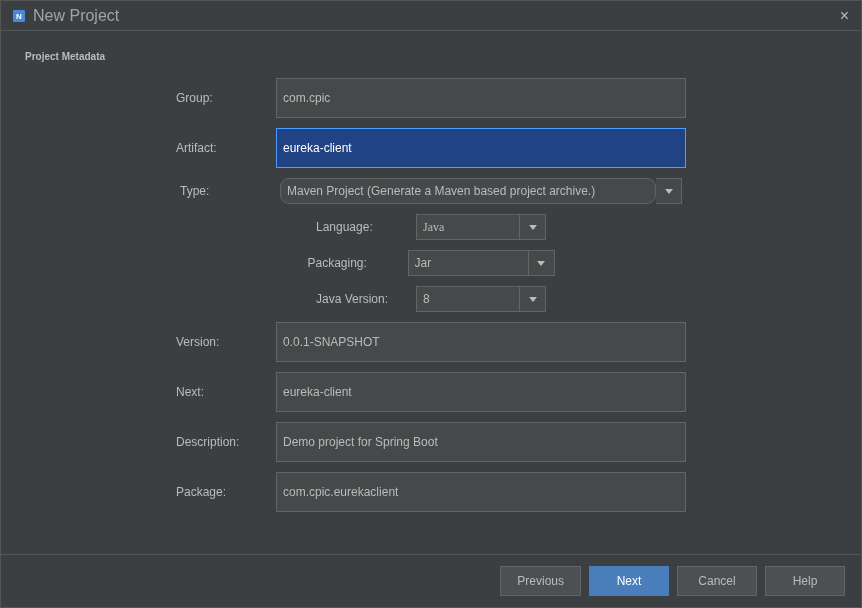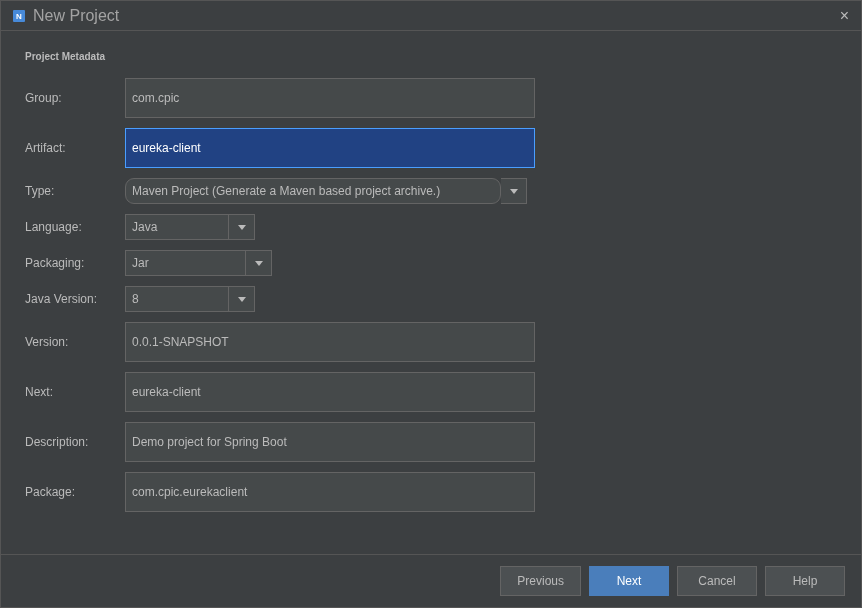--- a/index.html
+++ b/index.html
@@ -82,20 +82,21 @@
       font-size: 10px;
       font-weight: bold;
       color: #bbbbbb;
       margin-bottom: 16px;
     }
 
     .form-row {
       display: flex;
       align-items: center;
       margin-bottom: 10px;
+      justify-content: center;
     }
 
     .form-label {
       width: 100px;
       color: #bbbbbb;
       font-size: 12px;
       flex-shrink: 0;
     }
 
     .form-input {
@@ -227,21 +228,21 @@
         <input type="text" class="form-input dropdown-input wide" value="Maven Project (Generate a Maven based project archive.)" style="">
         <div class="dropdown-btn">
           <div class="chevron-down"></div>
         </div>
       </div>
     </div>
 
     <div class="form-row">
       <div class="form-label">Language:</div>
       <div class="dropdown-container">
-        <input type="text" class="form-input dropdown-input" style="width: 104px;" value="Java">
+        <input type="text" class="form-input dropdown-input" style="width: 104px; font-family: Liberation Serif, serif;" value="Java">
         <div class="dropdown-btn">
           <div class="chevron-down"></div>
         </div>
       </div>
     </div>
 
     <div class="form-row">
       <div class="form-label">Packaging:</div>
       <div class="dropdown-container">
         <input type="text" class="form-input dropdown-input" style="width: 121px;" value="Jar">

